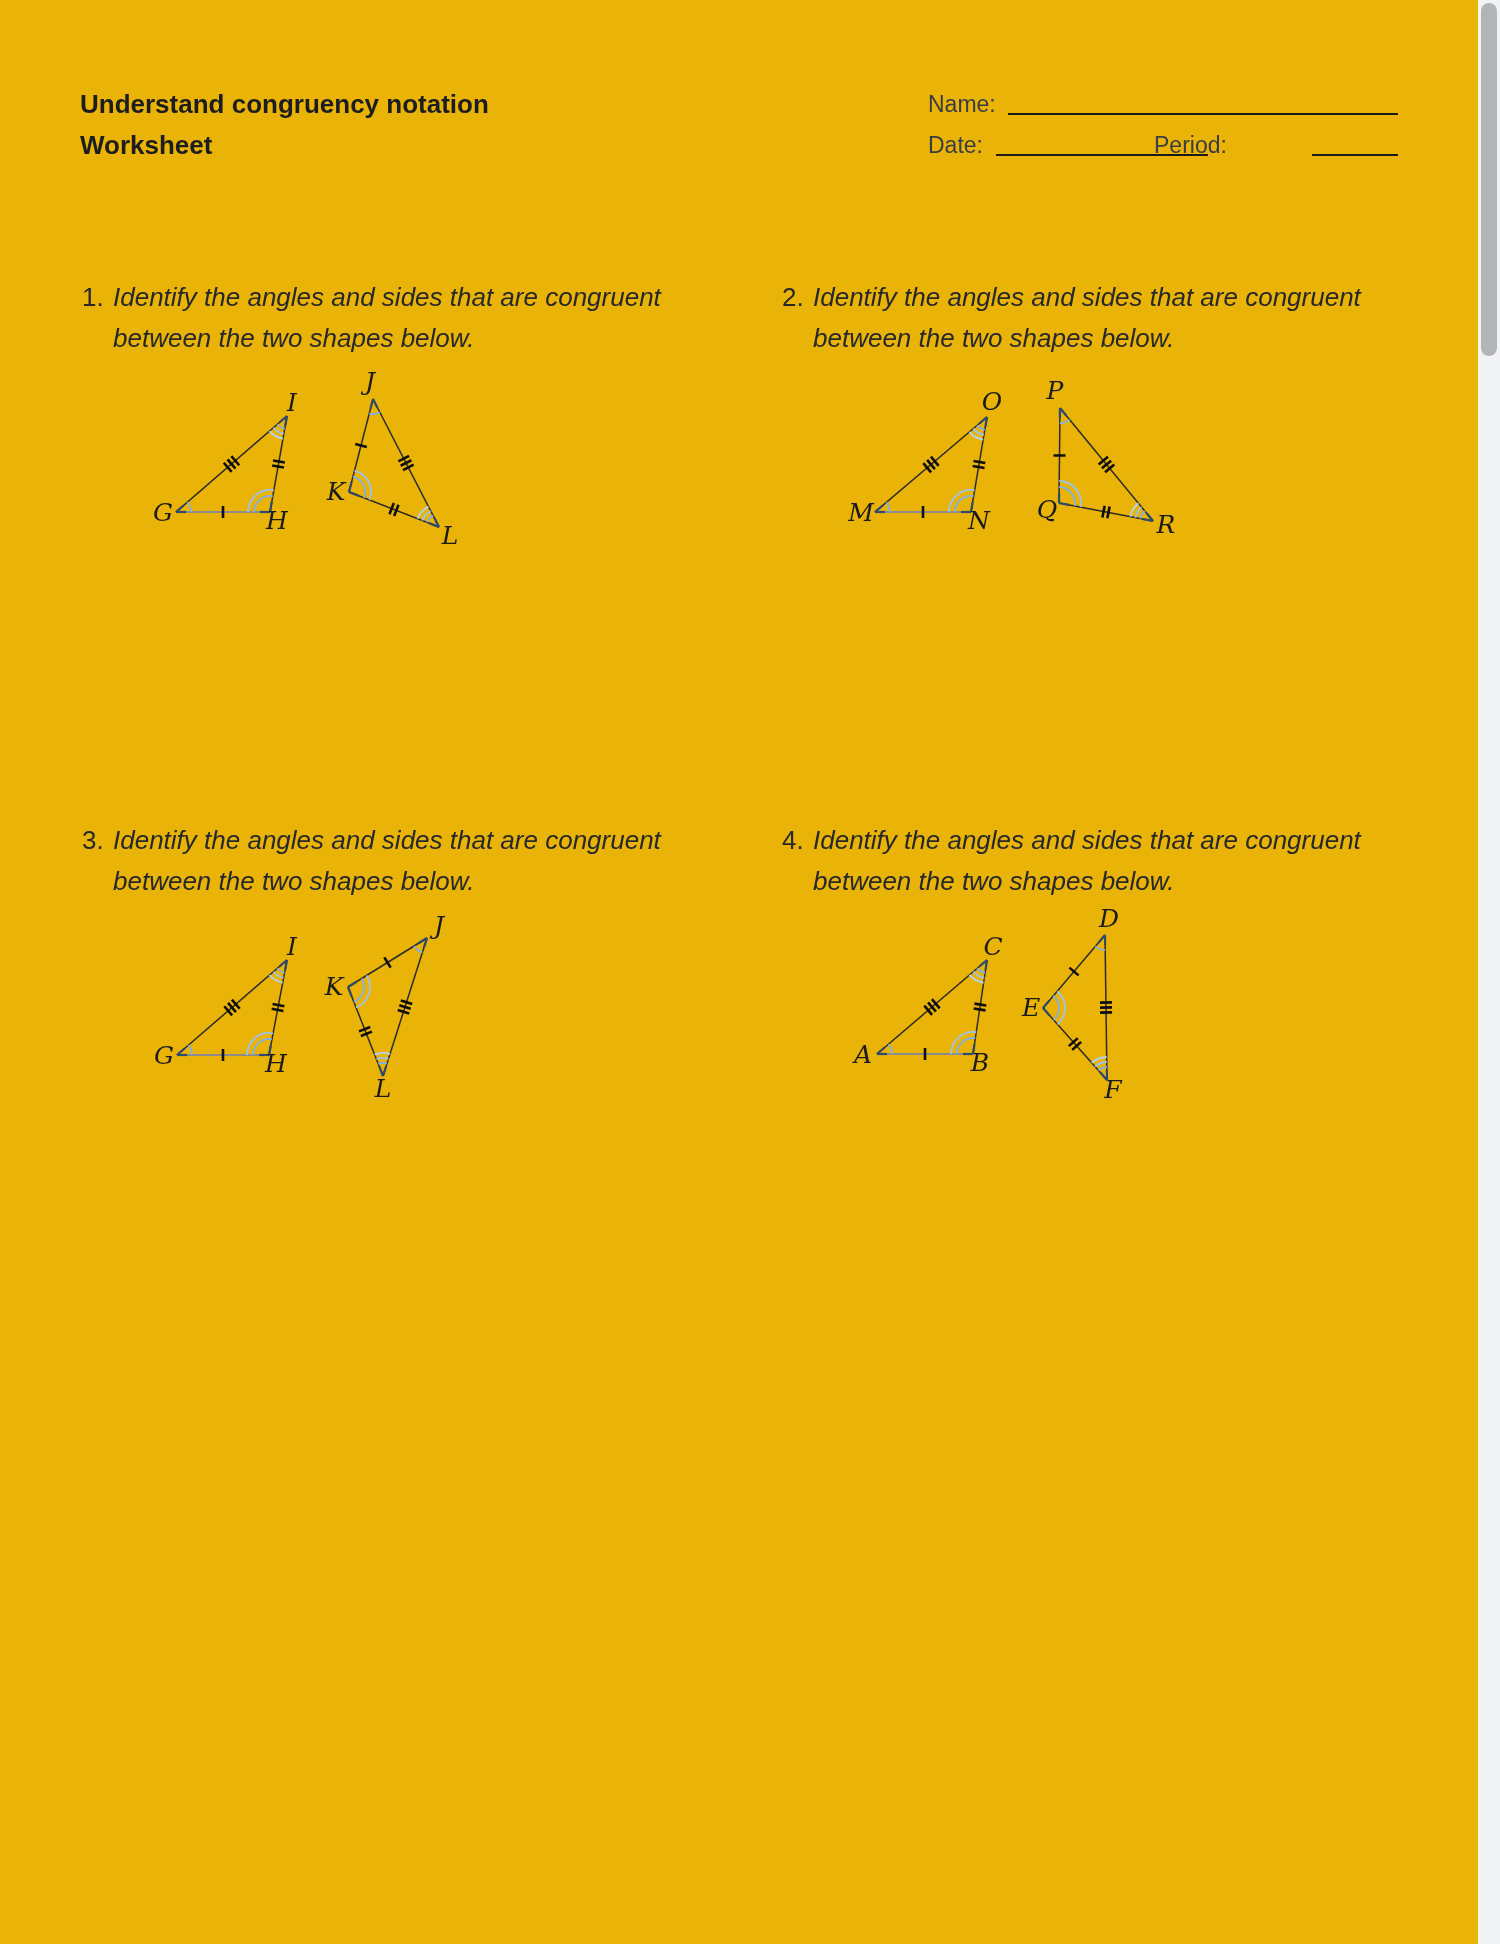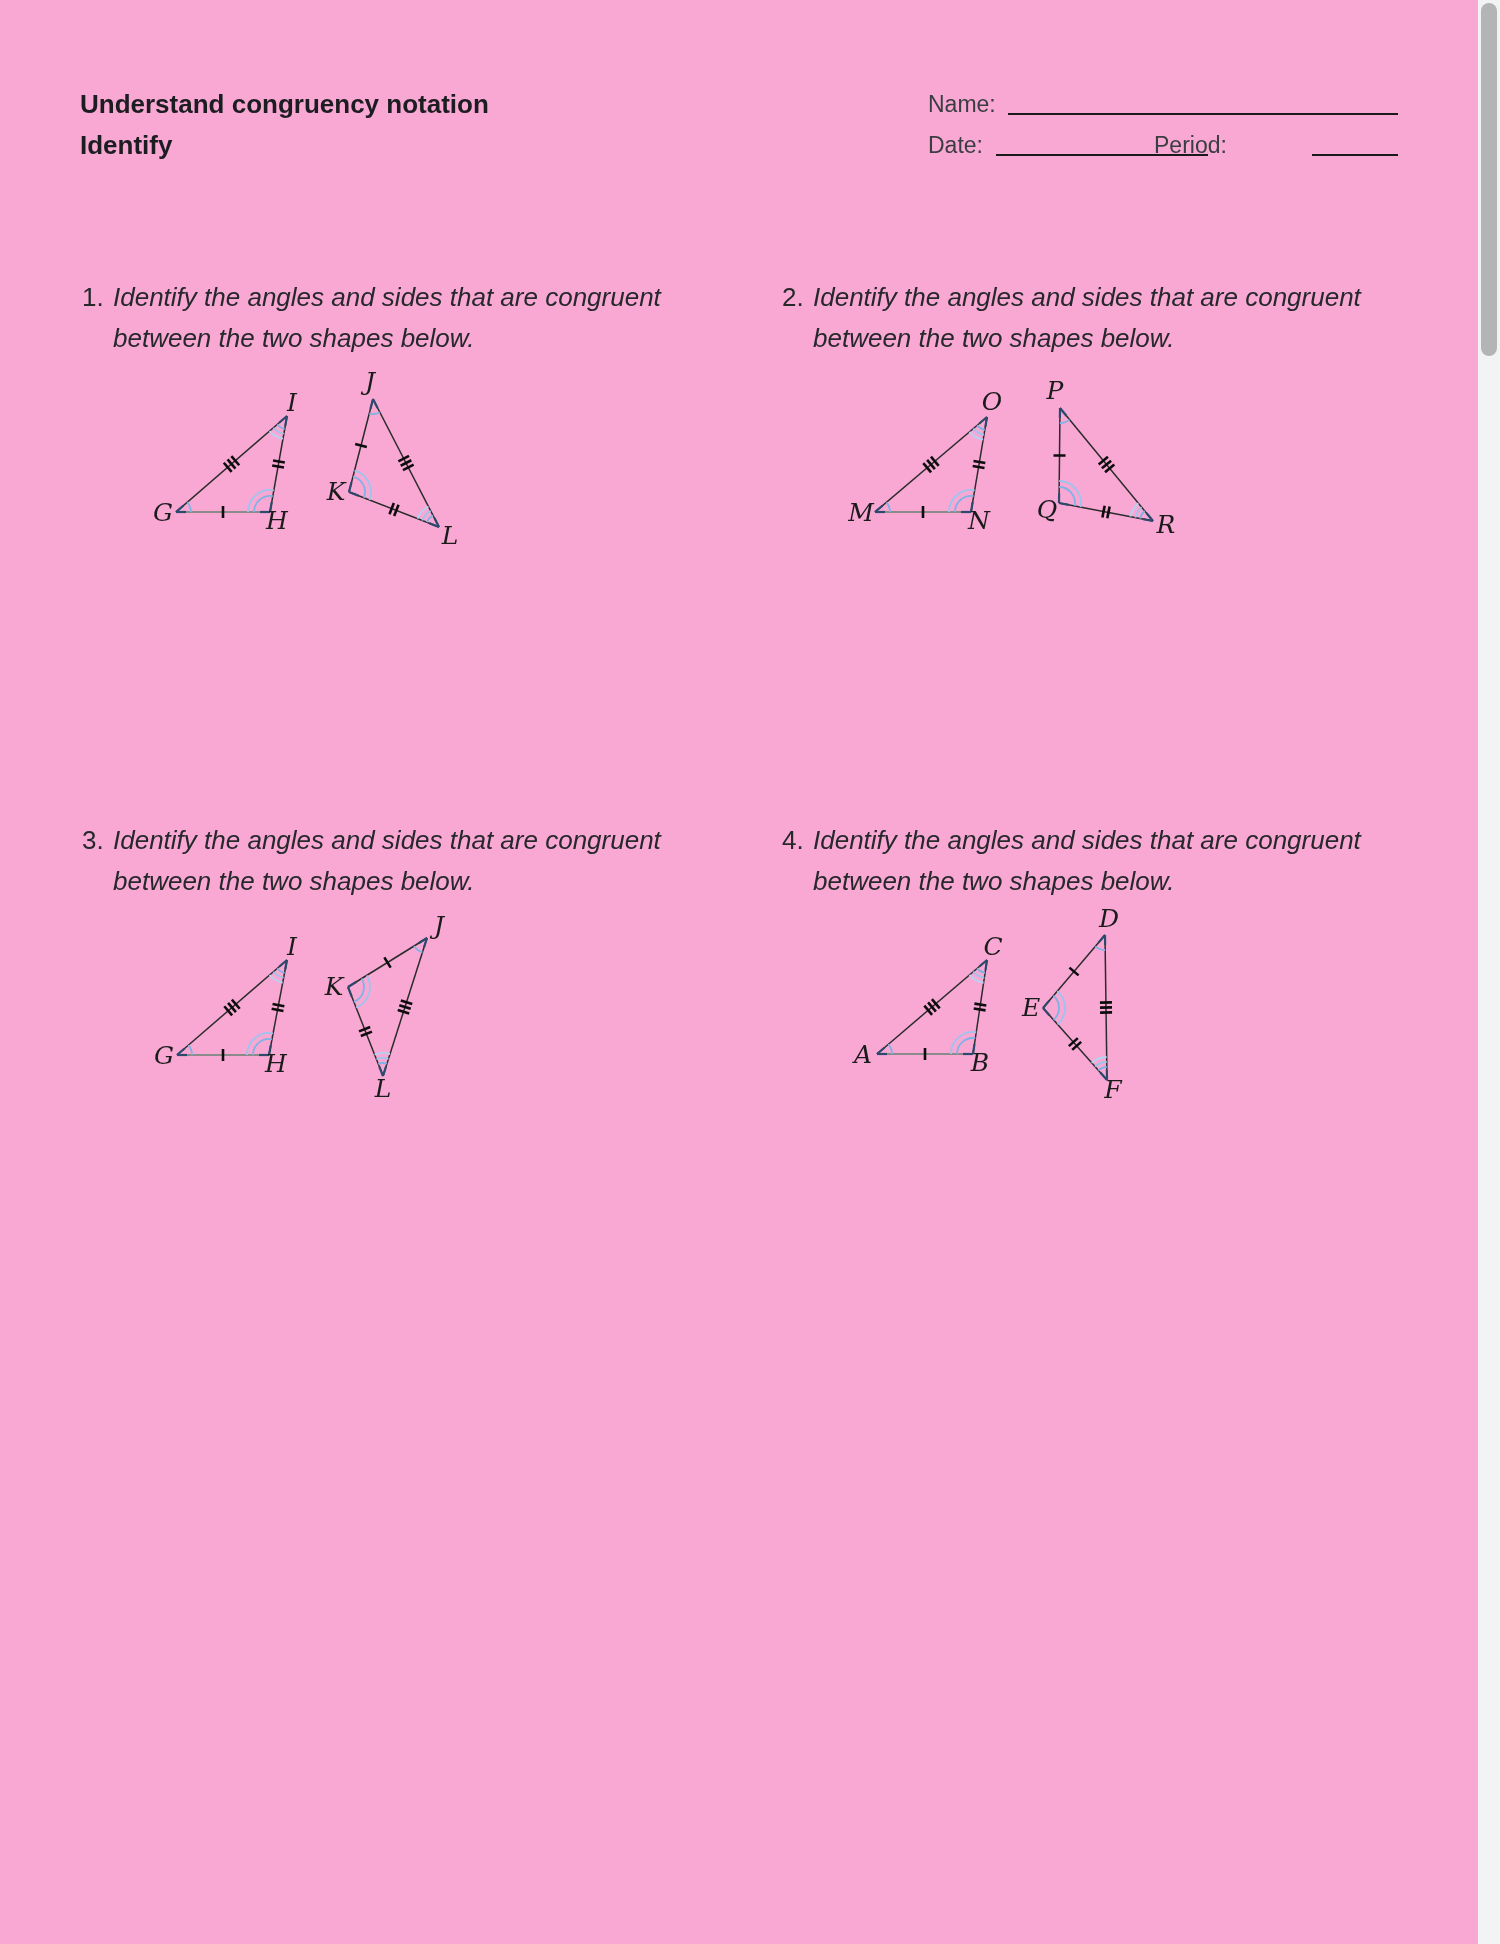--- a/index.html
+++ b/index.html
@@ -1,17 +1,17 @@
 <!DOCTYPE html>
 <html><head>
 <meta charset="utf-8">
 <style>
   html,body{margin:0;padding:0;background:#ffffff;}
   body{font-family:"Liberation Sans", sans-serif; color:#26282c;}
-  #page{position:relative;width:1500px;height:1944px;background:#f9a8d4;overflow:hidden;}
+  #page{position:relative;width:1500px;height:1944px;background:#eab308;overflow:hidden;}
 
   .title{position:absolute;left:80px;top:84px;font-size:26px;font-weight:bold;line-height:41px;color:#1b1d20;}
 
   .fieldlabel{position:absolute;font-size:23px;color:#3a3d41;}
   .uline{position:absolute;border-top:2px solid #1a1a1a;height:0;}
 
   .problem{position:absolute;display:flex;font-size:26px;line-height:41px;color:#26282c;width:640px;}
   .pnum{flex:0 0 31px;}
   .ptext{flex:1;font-style:italic;}
 
@@ -23,21 +23,21 @@
   .scroll-track{position:absolute;right:0;top:0;width:22px;height:1944px;background:#f2f3f4;}
   .scroll-thumb{position:absolute;left:3px;top:3px;width:16px;height:353px;border-radius:8px;background:#b3b4b6;}
 </style>
 </head>
 <body>
 
 <div id="page">
 
   <div class="title">
     <div>Understand congruency notation</div>
-    <div>Identify</div>
+    <div>Worksheet</div>
   </div>
 
   <div class="fieldlabel" style="left:928px;top:91px;">Name:</div>
   <div class="uline" style="left:1008px;top:113px;width:390px;"></div>
 
   <div class="fieldlabel" style="left:928px;top:132px;">Date:</div>
   <div class="uline" style="left:996px;top:154px;width:212px;"></div>
 
   <div class="fieldlabel" style="left:1154px;top:132px;">Period:</div>
   <div class="uline" style="left:1312px;top:154px;width:86px;"></div>

